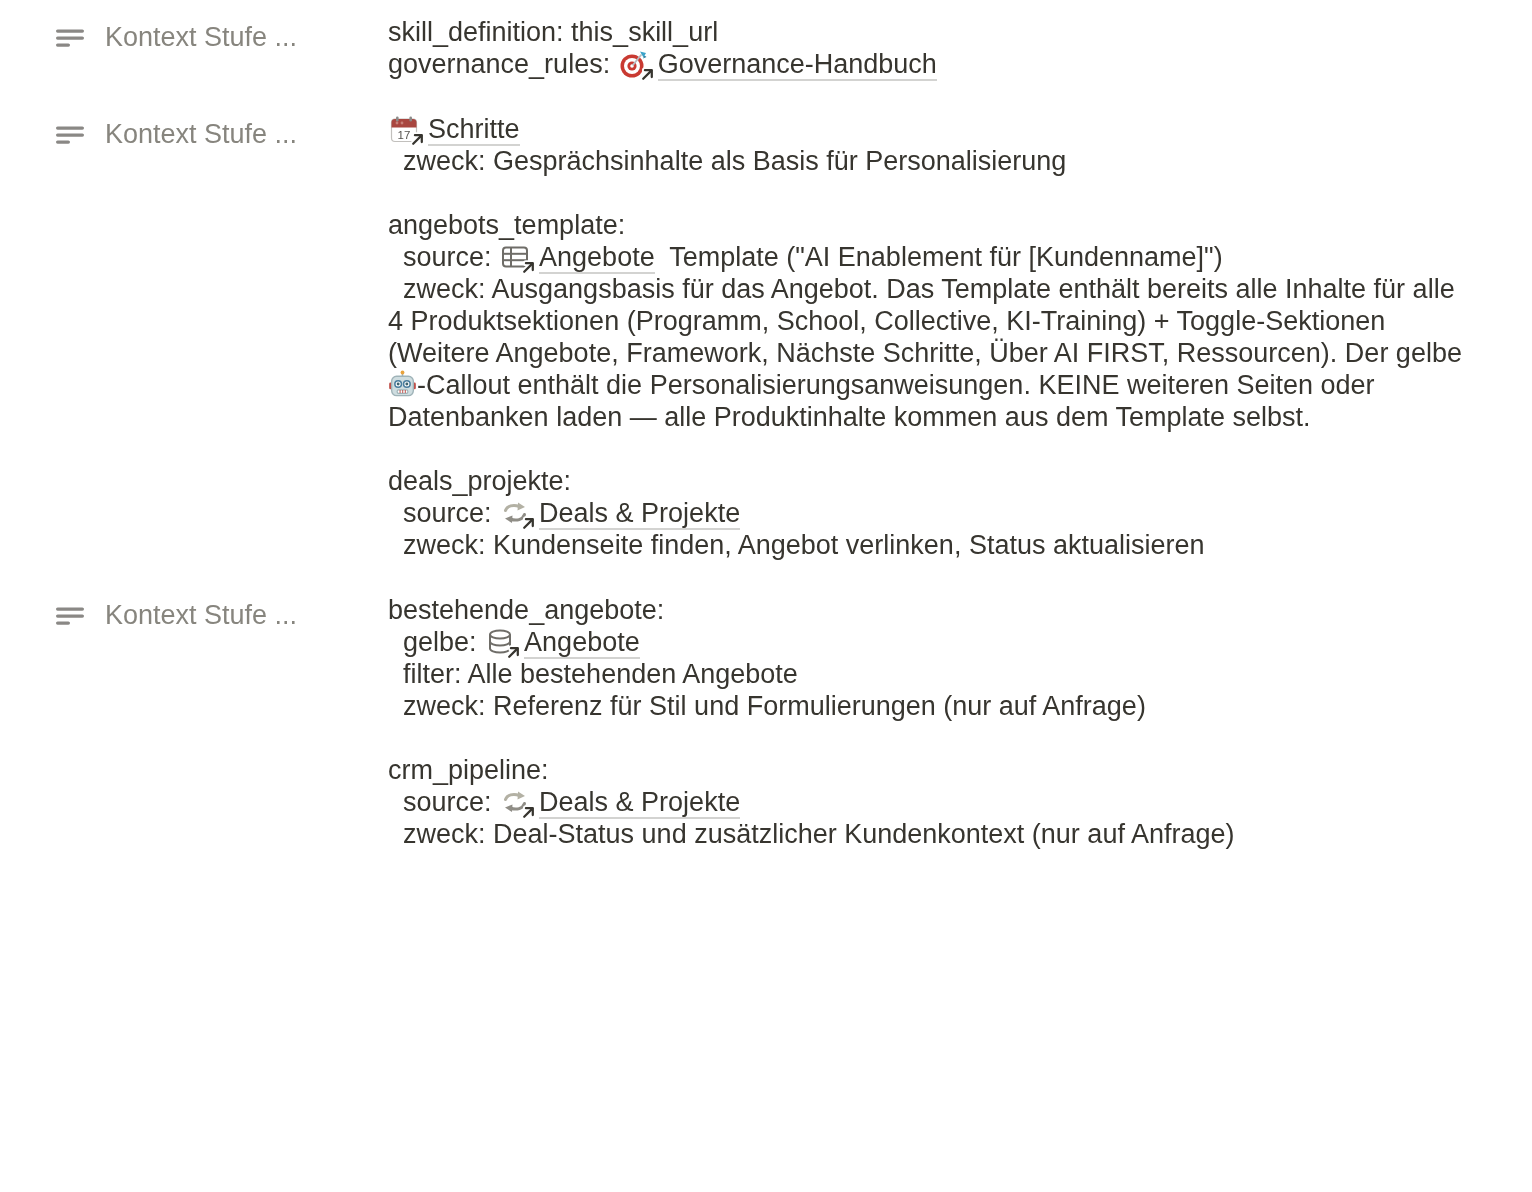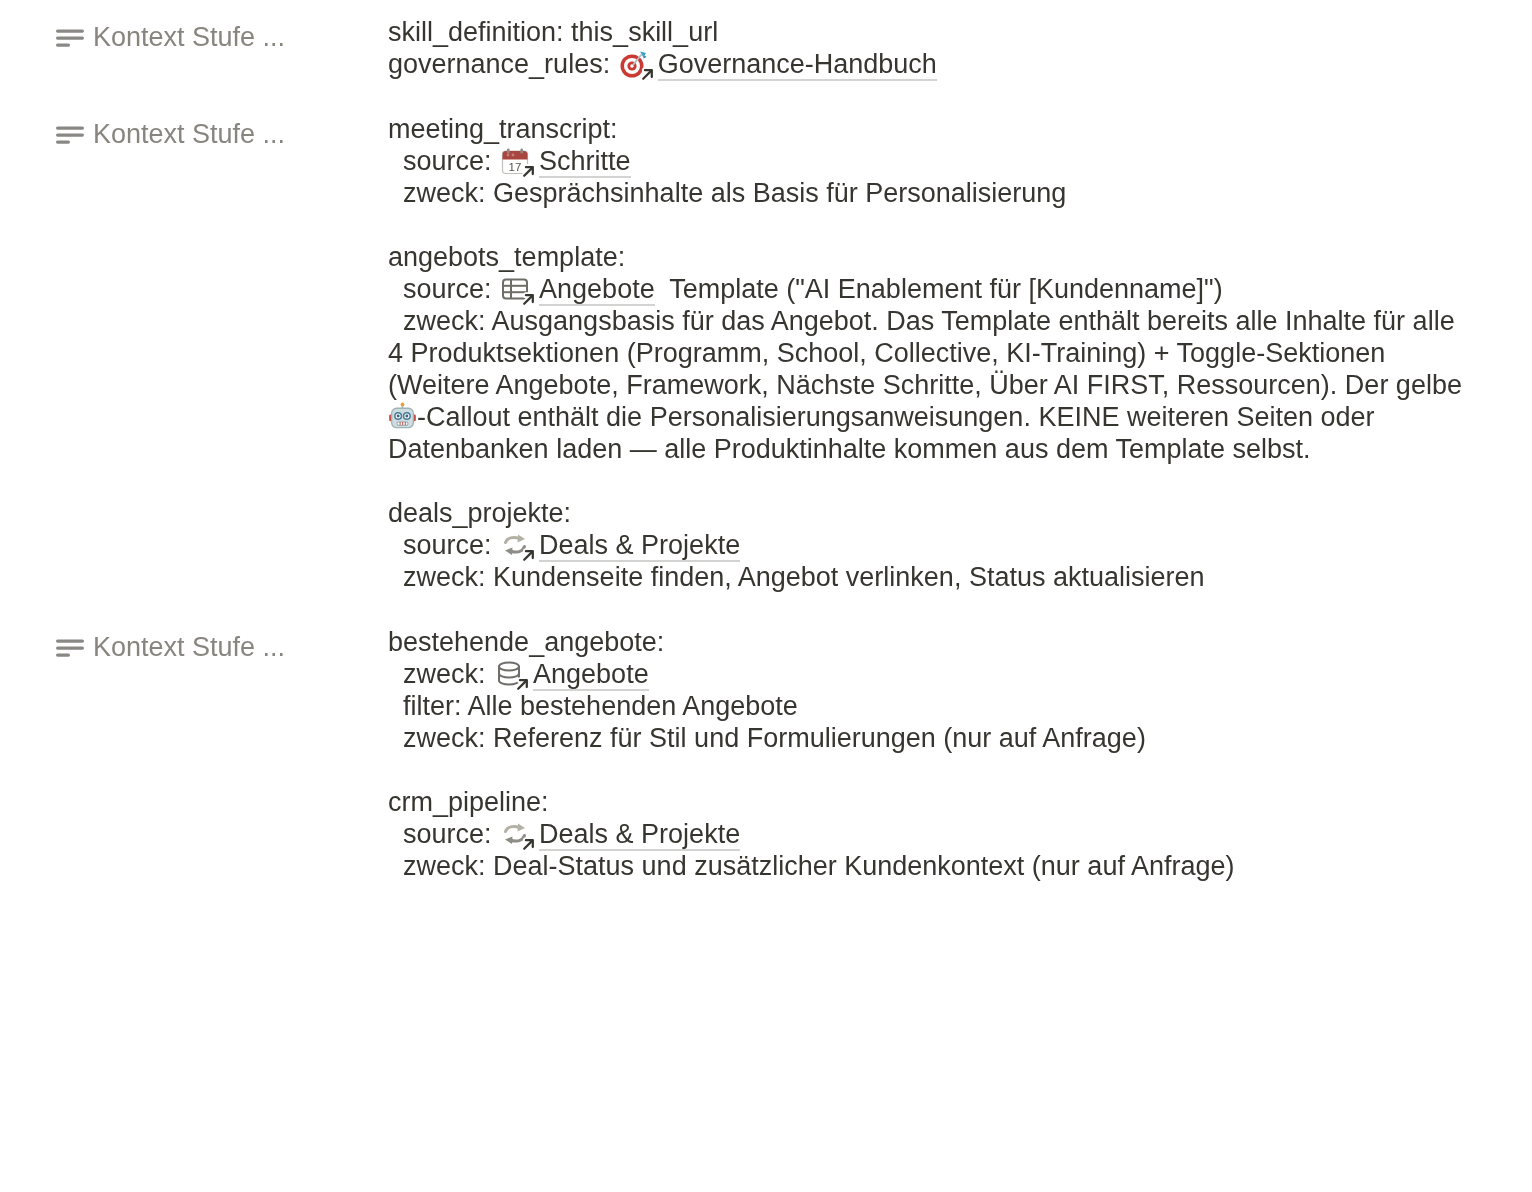--- a/index.html
+++ b/index.html
@@ -4,21 +4,21 @@
 <style>
   html,body{margin:0;padding:0;background:#ffffff;}
   body{
     width:1532px;height:1192px;overflow:hidden;
     font-family:"Liberation Sans", sans-serif;
     color:#37352f;font-size:27px;
   }
   .page{padding:16px 30px 0 55px;}
   .row{display:flex;align-items:flex-start;margin-bottom:33px;}
   .prop-cell{
-    flex:0 0 333px;width:333px;display:flex;gap:8px;
+    flex:0 0 333px;width:333px;display:flex;gap:20px;
     color:#87857e;line-height:42px;cursor:default;
   }
   .prop-icon{width:30px;height:30px;margin-top:7px;flex:0 0 30px;}
   .prop-label{
     white-space:nowrap;overflow:hidden;
   }
   .value-cell{
     width:1078px;line-height:32px;white-space:pre-wrap;
     word-wrap:break-word;
   }
@@ -71,22 +71,21 @@
 
   <div class="row">
     <div class="prop-cell">
           <svg viewBox="0 0 30 30" class="prop-icon">
     <rect x="1" y="6.5" width="28" height="3.2" rx="1.6" fill="#8a8885"></rect>
     <rect x="1" y="13.5" width="28" height="3.2" rx="1.6" fill="#8a8885"></rect>
     <rect x="1" y="20.5" width="14" height="3.2" rx="1.6" fill="#8a8885"></rect>
   </svg>
       <span class="prop-label">Kontext Stufe ...</span>
     </div>
-    <div class="value-cell"><span>meeting_transcript:
-  source: </span><span class="mention"><span class="icon-wrap"><svg viewBox="0 0 30 30" class="base">
+    <div class="value-cell"><span class="mention"><span class="icon-wrap"><svg viewBox="0 0 30 30" class="base">
     <rect x="2.5" y="5" width="25" height="22.5" rx="3.5" fill="#ffffff" stroke="#c2c0bd" stroke-width="1.2"></rect>
     <path d="M6 5 h18 a3.5 3.5 0 0 1 3.5 3.5 V13.5 H2.5 V8.5 A3.5 3.5 0 0 1 6 5 Z" fill="#a8463f"></path>
     <rect x="7" y="2.5" width="2.6" height="5" rx="1.3" fill="#8c8a88"></rect>
     <rect x="20.4" y="2.5" width="2.6" height="5" rx="1.3" fill="#8c8a88"></rect>
     <circle cx="8" cy="9" r="1.4" fill="#c77f77"></circle>
     <circle cx="13" cy="9" r="1.4" fill="#c77f77"></circle>
     <text x="15" y="24.5" text-anchor="middle" font-family="Liberation Sans, sans-serif" font-size="11.5" fill="#55534f">17</text>
   </svg><svg viewBox="0 0 14 14" fill="none" class="arrow">
     <path d="M3 11 L10.6 3.4" stroke="#ffffff" stroke-width="5.5" stroke-linecap="round"></path>
     <path d="M4.6 3 H11 V9.4" stroke="#ffffff" stroke-width="5.5" stroke-linecap="round" stroke-linejoin="round"></path>
@@ -141,21 +140,21 @@
   <div class="row">
     <div class="prop-cell">
           <svg viewBox="0 0 30 30" class="prop-icon">
     <rect x="1" y="6.5" width="28" height="3.2" rx="1.6" fill="#8a8885"></rect>
     <rect x="1" y="13.5" width="28" height="3.2" rx="1.6" fill="#8a8885"></rect>
     <rect x="1" y="20.5" width="14" height="3.2" rx="1.6" fill="#8a8885"></rect>
   </svg>
       <span class="prop-label">Kontext Stufe ...</span>
     </div>
     <div class="value-cell"><span>bestehende_angebote:
-  zweck: </span><span class="mention"><span class="icon-wrap"><svg viewBox="0 0 30 30" fill="none" stroke="#6f6d68" stroke-width="2" class="base">
+  gelbe: </span><span class="mention"><span class="icon-wrap"><svg viewBox="0 0 30 30" fill="none" stroke="#6f6d68" stroke-width="2" class="base">
     <ellipse cx="15" cy="7.5" rx="10" ry="4"></ellipse>
     <path d="M5 7.5 V 21.5 a10 4 0 0 0 20 0 V 7.5"></path>
     <path d="M5 14.5 a10 4 0 0 0 20 0"></path>
   </svg><svg viewBox="0 0 14 14" fill="none" class="arrow">
     <path d="M3 11 L10.6 3.4" stroke="#ffffff" stroke-width="5.5" stroke-linecap="round"></path>
     <path d="M4.6 3 H11 V9.4" stroke="#ffffff" stroke-width="5.5" stroke-linecap="round" stroke-linejoin="round"></path>
     <path d="M3 11 L10.6 3.4" stroke="#37352f" stroke-width="2.1" stroke-linecap="round"></path>
     <path d="M4.6 3 H11 V9.4" stroke="#37352f" stroke-width="2.1" stroke-linecap="round" stroke-linejoin="round"></path>
   </svg></span><span class="mention-text">Angebote</span></span><span>
   filter: Alle bestehenden Angebote

